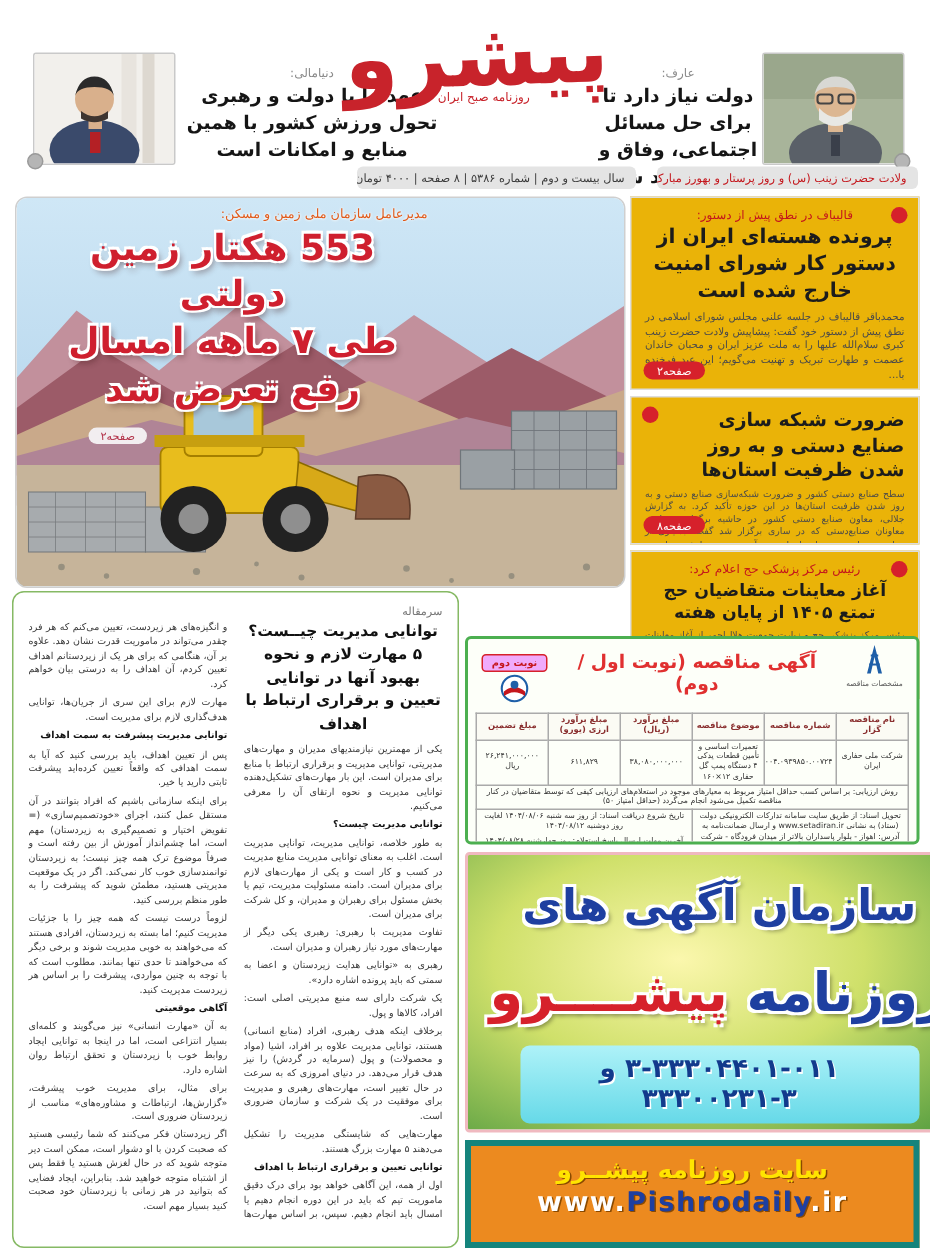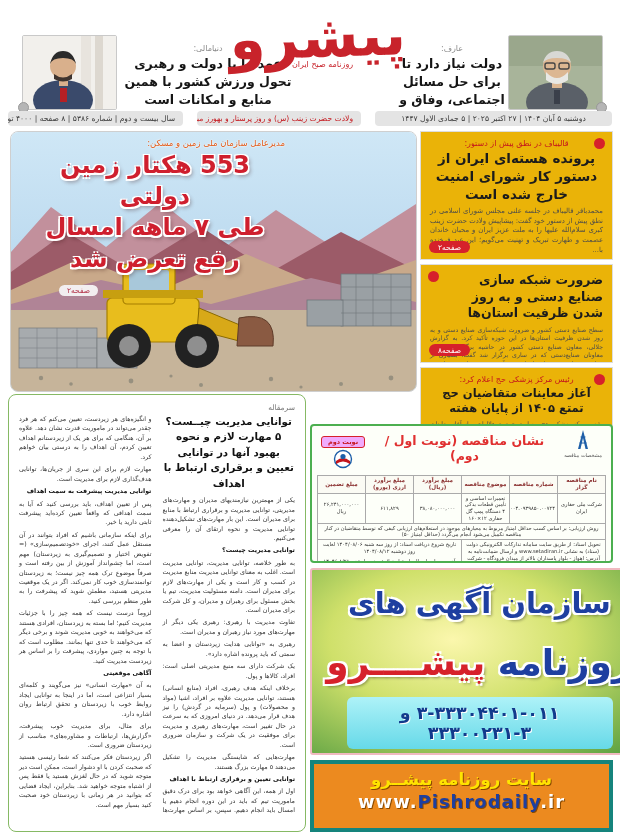--- a/index.html
+++ b/index.html
@@ -128,21 +128,20 @@
       <path d="M34 27 q3 -12 14 -12 q11 0 14 12 q-3 -5 -14 -5 q-11 0 -14 5z" fill="#d8d8d4"></path>
       <path d="M37 36 q11 12 22 0 l0 8 q-11 8 -22 0z" fill="#e8e8e4"></path>
       <rect x="36" y="27" width="10" height="6" rx="2" fill="none" stroke="#444" stroke-width="1.4"></rect>
       <rect x="50" y="27" width="10" height="6" rx="2" fill="none" stroke="#444" stroke-width="1.4"></rect>
       <rect x="45" y="54" width="6" height="14" fill="#3a3f4a"></rect>
     </svg>
   </div>
   <div class="corner-dot" style="left:596px;top:102px;"></div>
 
   <div class="dateline">
-    <div class="dbox" style="width:236px;text-align:center;">دوشنبه ۵ آبان ۱۴۰۴ | ۲۷ اکتبر ۲۰۲۵ | ۵ جمادی الاول ۱۴۴۷</div>
     <div class="dbox center" style="width:158px;text-align:center;">ولادت حضرت زینب (س) و روز پرستار و بهورز مبارک باد</div>
     <div class="dbox" style="width:170px;text-align:center;">سال بیست و دوم | شماره ۵۳۸۶ | ۸ صفحه | ۴۰۰۰ تومان</div>
   </div>
 
   <div class="lead">
     <svg width="405" height="259" viewBox="0 0 405 259">
       <defs>
         <linearGradient id="sky" x1="0" y1="0" x2="0" y2="1">
           <stop offset="0" stop-color="#cfe7f6"></stop>
             <stop offset="1" stop-color="#a9cde8"></stop>
@@ -282,21 +281,21 @@
   <div class="tender">
     <div class="t-head">
       <div class="t-org">
         <svg width="22" height="22" viewBox="0 0 22 22">
           <path d="M11 1 L16 20 L13.5 20 L11 9 L8.5 20 L6 20 Z" fill="#1e5fa8"></path>
           <line x1="7.5" y1="14" x2="14.5" y2="14" stroke="#1e5fa8" stroke-width="1.2"></line>
           <line x1="8.5" y1="8" x2="13.5" y2="8" stroke="#1e5fa8" stroke-width="1.2"></line>
         </svg>
         <div>مشخصات مناقصه</div>
       </div>
-      <div class="t-title">نشان مناقصه (نوبت اول / دوم)</div>
+      <div class="t-title">آگهی مناقصه (نوبت اول / دوم)</div>
       <div class="t-left">
         <span class="ybadge">نوبت دوم</span><br>
         <svg width="24" height="20" viewBox="0 0 24 20">
           <circle cx="12" cy="10" r="8.5" fill="#fff" stroke="#1e5fa8" stroke-width="1.4"></circle>
           <path d="M5 12 q7 -6 14 0 l0 3 q-7 -5 -14 0 z" fill="#c4161c"></path>
           <circle cx="12" cy="7.5" r="2.6" fill="#1e5fa8"></circle>
         </svg>
       </div>
     </div>
 

